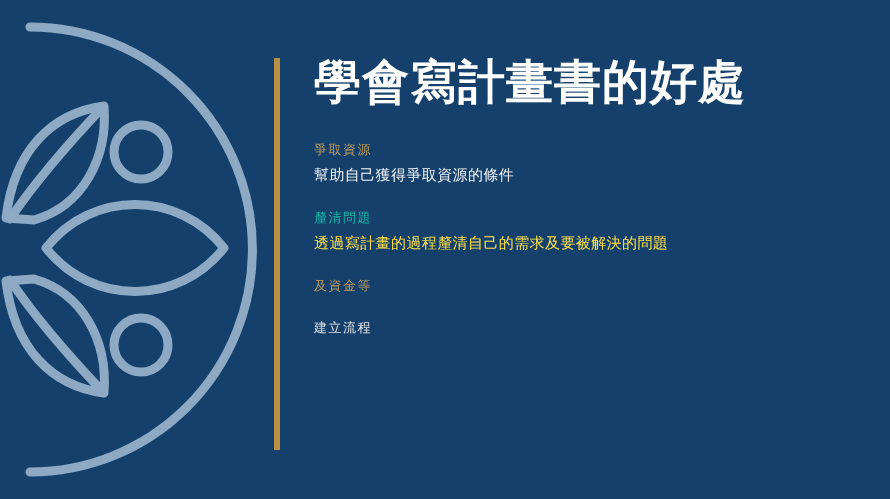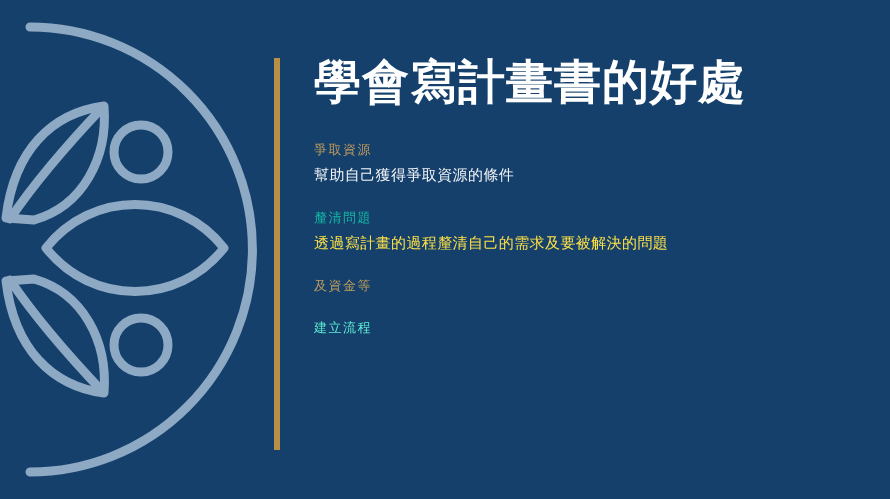--- a/index.html
+++ b/index.html
@@ -136,18 +136,18 @@
       <li class="benefit-item">
         <h2 class="benefit-heading" style="color: #14b8a6;">釐清問題</h2>
         <p class="benefit-desc" style="color: #fde047;">透過寫計畫的過程釐清自己的需求及要被解決的問題</p>
       </li>
 
       <li class="benefit-item">
         <h2 class="benefit-heading" style="color: rgb(189, 154, 92);">及資金等</h2>
       </li>
 
       <li class="benefit-item">
-        <h2 class="benefit-heading" style="color: #5eead4;">建立流程</h2>
+        <h2 class="benefit-heading" style="color: #e5e5e5;">建立流程</h2>
       </li>
 
     </ul>
   </div>
 </div>
 
 </body></html>

